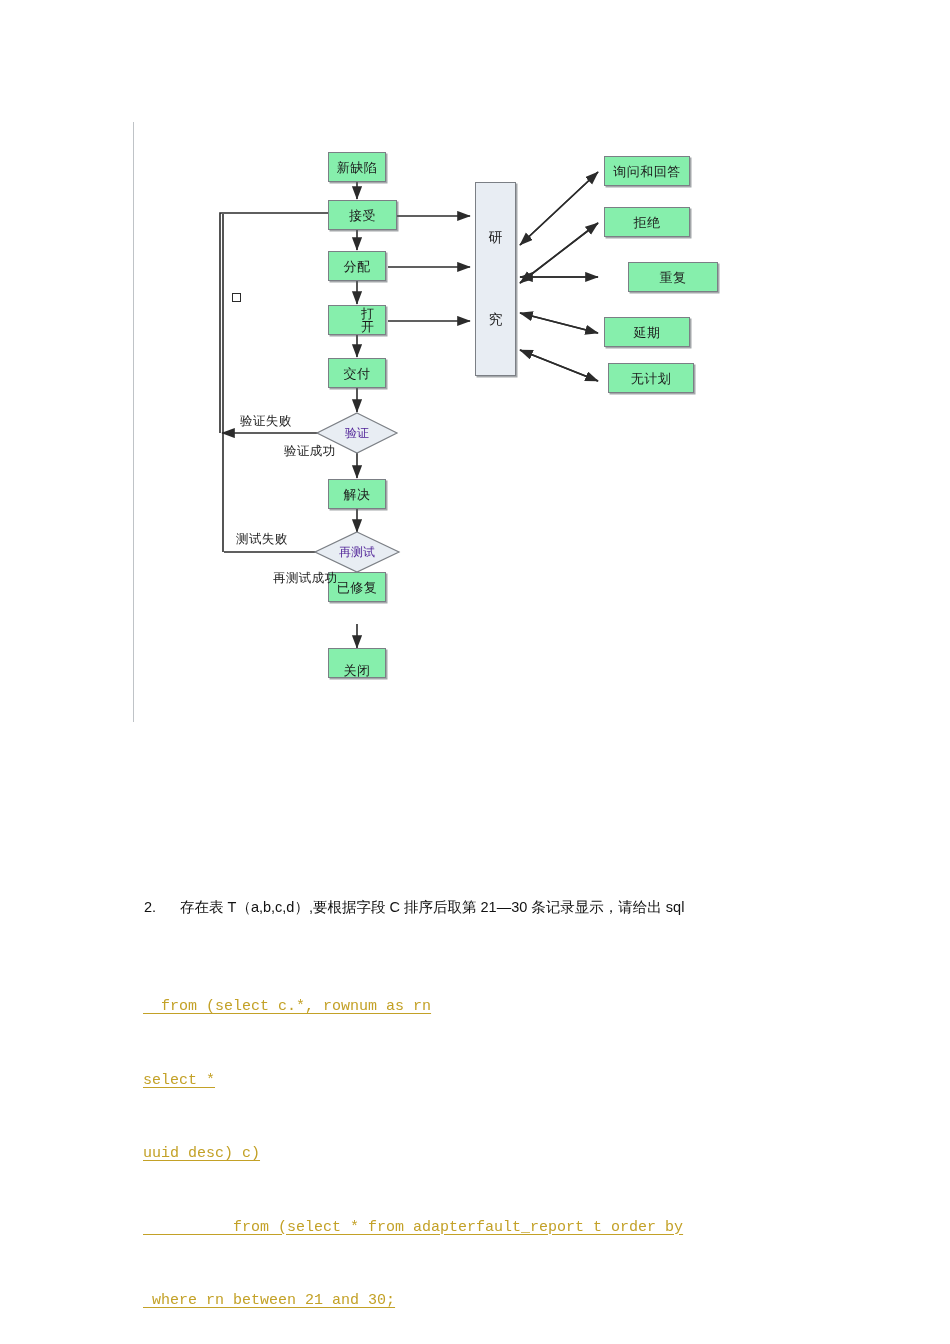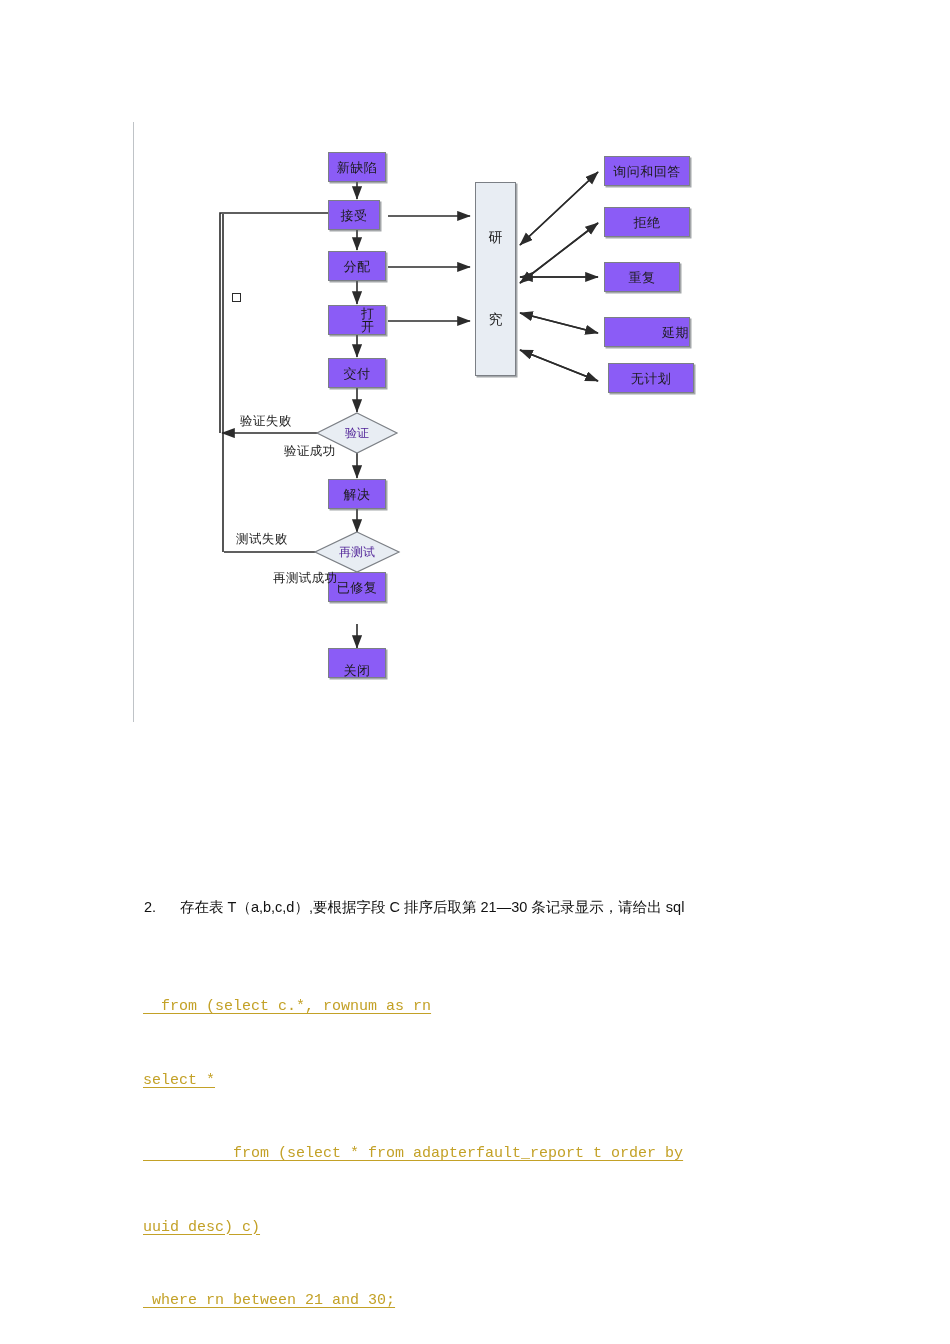--- a/index.html
+++ b/index.html
@@ -36,21 +36,21 @@
   }
   #flow-svg {
     position: absolute;
     left: 0;
     top: 0;
   }
 
   .fc-node {
     position: absolute;
     box-sizing: border-box;
-    background: #8b5cf6;
+    background: #86efac;
     border: 1px solid #7b7f85;
     box-shadow: 1.5px 1.5px 0 rgba(90,95,100,0.55);
     display: flex;
     align-items: center;
     justify-content: center;
     font-family: "Liberation Serif", serif;
     font-size: 13px;
     color: #1b1b1b;
     letter-spacing: 0.5px;
     line-height: 1;
@@ -197,21 +197,21 @@
     <g fill="#e8edf3" stroke="#7b7f85" stroke-width="1.2">
       <polygon points="357,413 397,433 357,453 317,433"></polygon>
       <polygon points="357,532 399,552 357,572 315,552"></polygon>
     </g>
   </svg>
 
   <div class="fc-node" style="left:328px; top:152px; width:58px; height:30px;">
     <span>新缺陷</span>
   </div>
 
-  <div class="fc-node" style="left:328px; top:200px; width:52px; height:30px;">
+  <div class="fc-node" style="left:328px; top:200px; width:69px; height:30px;">
     <span>接受</span>
   </div>
 
   <div class="fc-node" style="left:328px; top:251px; width:58px; height:30px;">
     <span>分配</span>
   </div>
 
   <div class="fc-node" style="left:328px; top:305px; width:58px; height:30px;padding-left:32px;">
     <span>打开</span>
   </div>
@@ -242,25 +242,25 @@
   </div>
 
   <div class="fc-node" style="left:604px; top:156px; width:86px; height:30px;">
     <span>询问和回答</span>
   </div>
 
   <div class="fc-node" style="left:604px; top:207px; width:86px; height:30px;">
     <span>拒绝</span>
   </div>
 
-  <div class="fc-node" style="left:604px; top:262px; width:76px; height:30px;">
+  <div class="fc-node" style="left:628px; top:262px; width:90px; height:30px;">
     <span>重复</span>
   </div>
 
-  <div class="fc-node" style="left:604px; top:317px; width:86px; height:30px;justify-content:flex-end;">
+  <div class="fc-node" style="left:604px; top:317px; width:86px; height:30px;">
     <span>延期</span>
   </div>
 
   <div class="fc-node" style="left:608px; top:363px; width:86px; height:30px;">
     <span>无计划</span>
   </div>
 
   <div class="fc-edge-label" style="left:240px; top:413px;">验证失败</div>
 
   <div class="fc-edge-label" style="left:284px; top:443px;">验证成功</div>
@@ -273,16 +273,16 @@
 
 </div>
 
 <div id="question-block">
   <span id="question-num">2.</span><span>存在表 T（a,b,c,d）,要根据字段 C 排序后取第 21—30 条记录显示，请给出 sql</span>
 </div>
 
 <div id="sql-block">
   <span class="sql-line u">  from (select c.*, rownum as rn</span>
   <span class="sql-line u">select *</span>
+  <span class="sql-line u">uuid desc) c)</span>
   <span class="sql-line u">          from (select * from adapterfault_report t order by</span>
-  <span class="sql-line u">uuid desc) c)</span>
   <span class="sql-line u"> where rn between 21 and 30;</span>
 </div>
 
 </body></html>

